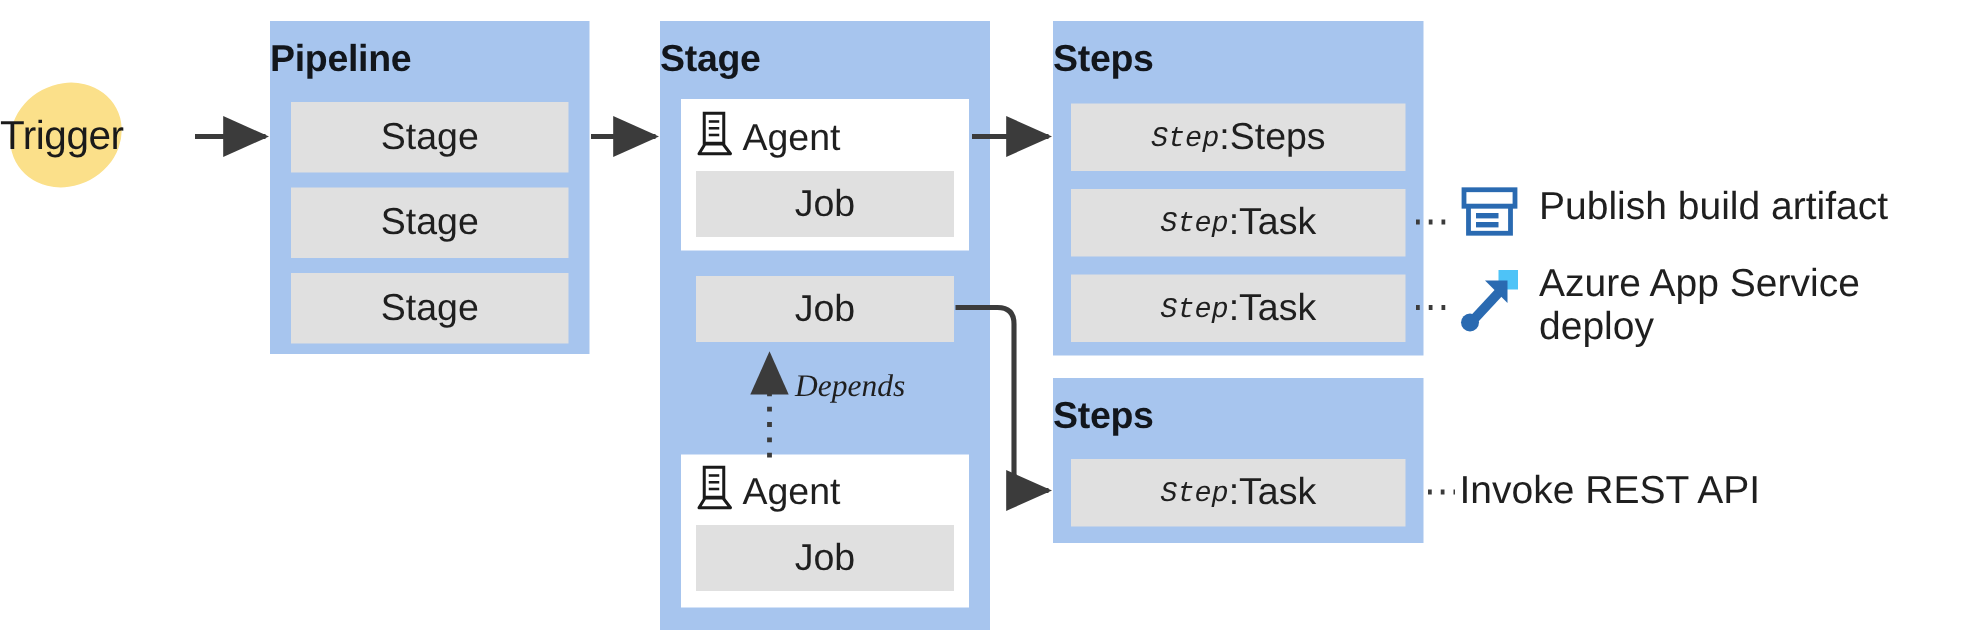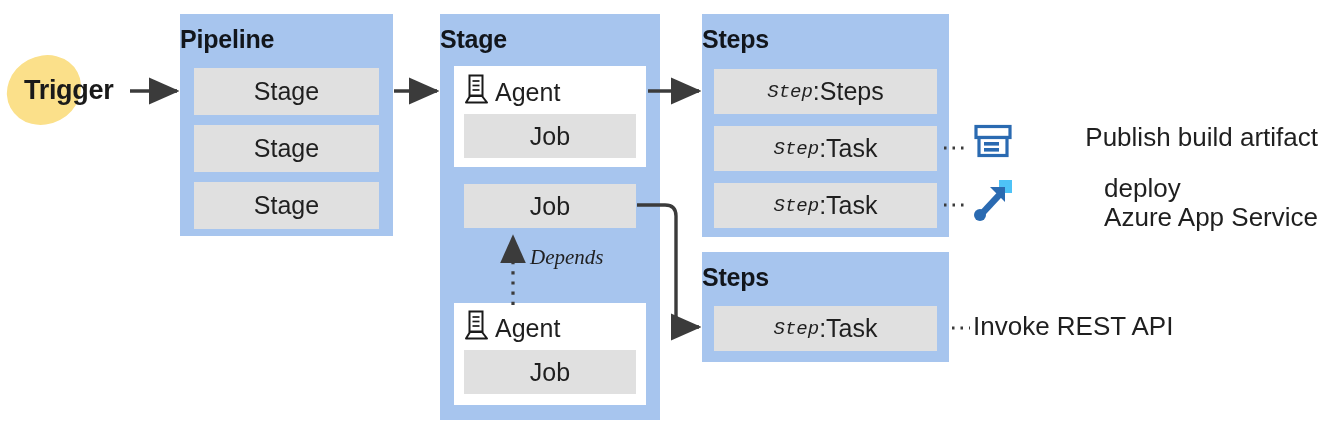--- a/index.html
+++ b/index.html
@@ -22,24 +22,24 @@
 
   
   #trigger-ellipse {
     left: 6px; top: 56px;
     width: 76px; height: 68px;
     background: #fbe08a;
     border-radius: 50%;
     transform: rotate(-28deg);
   }
   #trigger-label {
-    left: 24px; top: 75px;
+    left: 0; top: 75px;
     width: 120px;
     font-size: 27px;
-    font-weight: bold;
+    font-weight: normal;
     color: #1a1a1a;
     letter-spacing: -0.3px;
     white-space: nowrap;
   }
 
   
   .blue-box {
     background: #a7c5ee;
   }
   .box-title {
@@ -73,21 +73,20 @@
   .step-text i {
     font-style: italic;
     font-family: Liberation Mono, monospace;
     font-size: 19px;
   }
 
   
   .legend-item {
     display: flex;
     align-items: flex-start;
-    justify-content: space-between;
   }
   .legend-text {
     font-size: 26px;
     color: #1f1f1f;
     line-height: 1.12;
   }
   .legend-icon {
     flex: 0 0 auto;
   }
 
@@ -197,22 +196,22 @@
   <div class="abs legend-item" style="left:973px; top:174px; width:345px;">
     <span class="legend-icon" style="margin-top:4px;">
       <svg width="42" height="44" viewBox="0 0 42 44" aria-hidden="true">
         <rect x="26" y="2" width="13" height="13" fill="#4ec3f7"></rect>
         <line x1="9.5" y1="35" x2="29" y2="14" stroke="#2a6ab1" stroke-width="6.5" stroke-linecap="butt"></line>
         <polygon points="32,9 32,24 17,9" fill="#2a6ab1"></polygon>
         <circle cx="7" cy="37" r="6" fill="#2a6ab1"></circle>
       </svg>
     </span>
     <span class="legend-text" style="margin-left:11px; margin-top:0px;">
+      <span style="display:block;">Azure App Service</span>
       <span style="display:block;">deploy</span>
-      <span style="display:block;">Azure App Service</span>
     </span>
   </div>
 
   <div class="abs legend-item" style="left:973px; top:312px; width:345px;">
     <span class="legend-text">Invoke REST API</span>
   </div>
 
   <svg id="overlay" width="1321" height="429" viewBox="0 0 1321 429">
     <defs>
       <marker id="arrowhead" markerWidth="9" markerHeight="8" refX="8.3" refY="4" orient="auto" markerUnits="strokeWidth">

